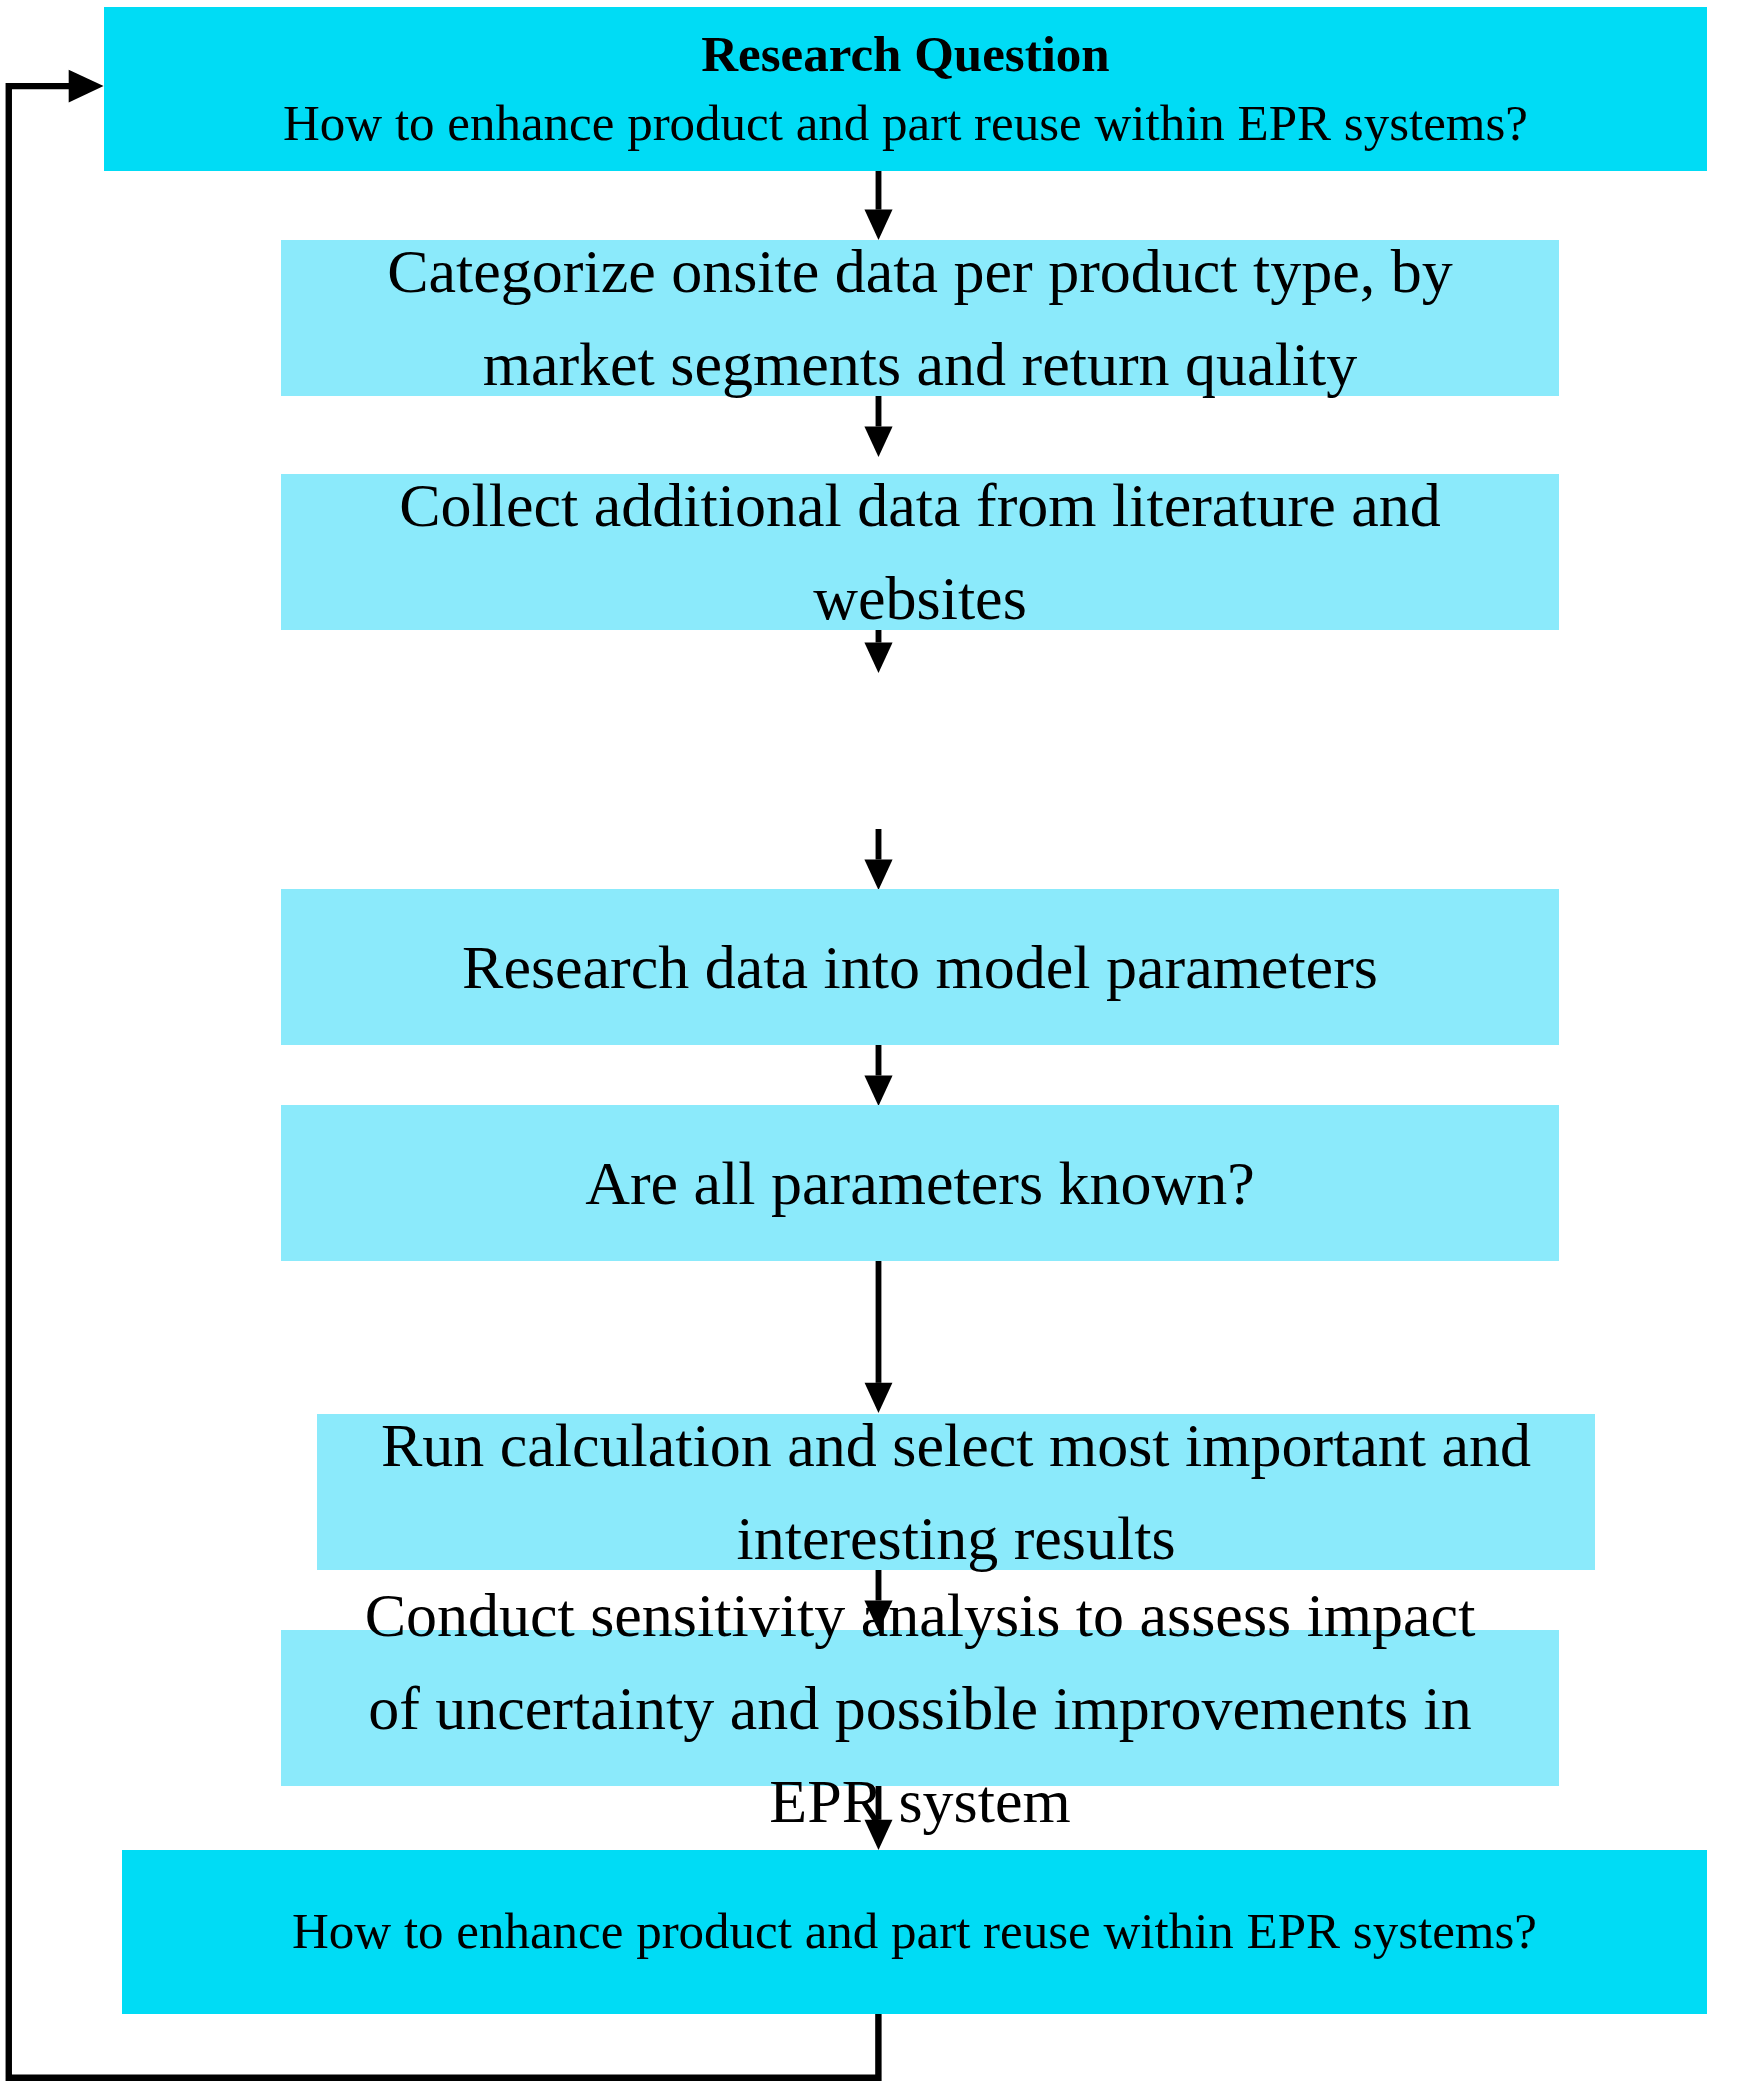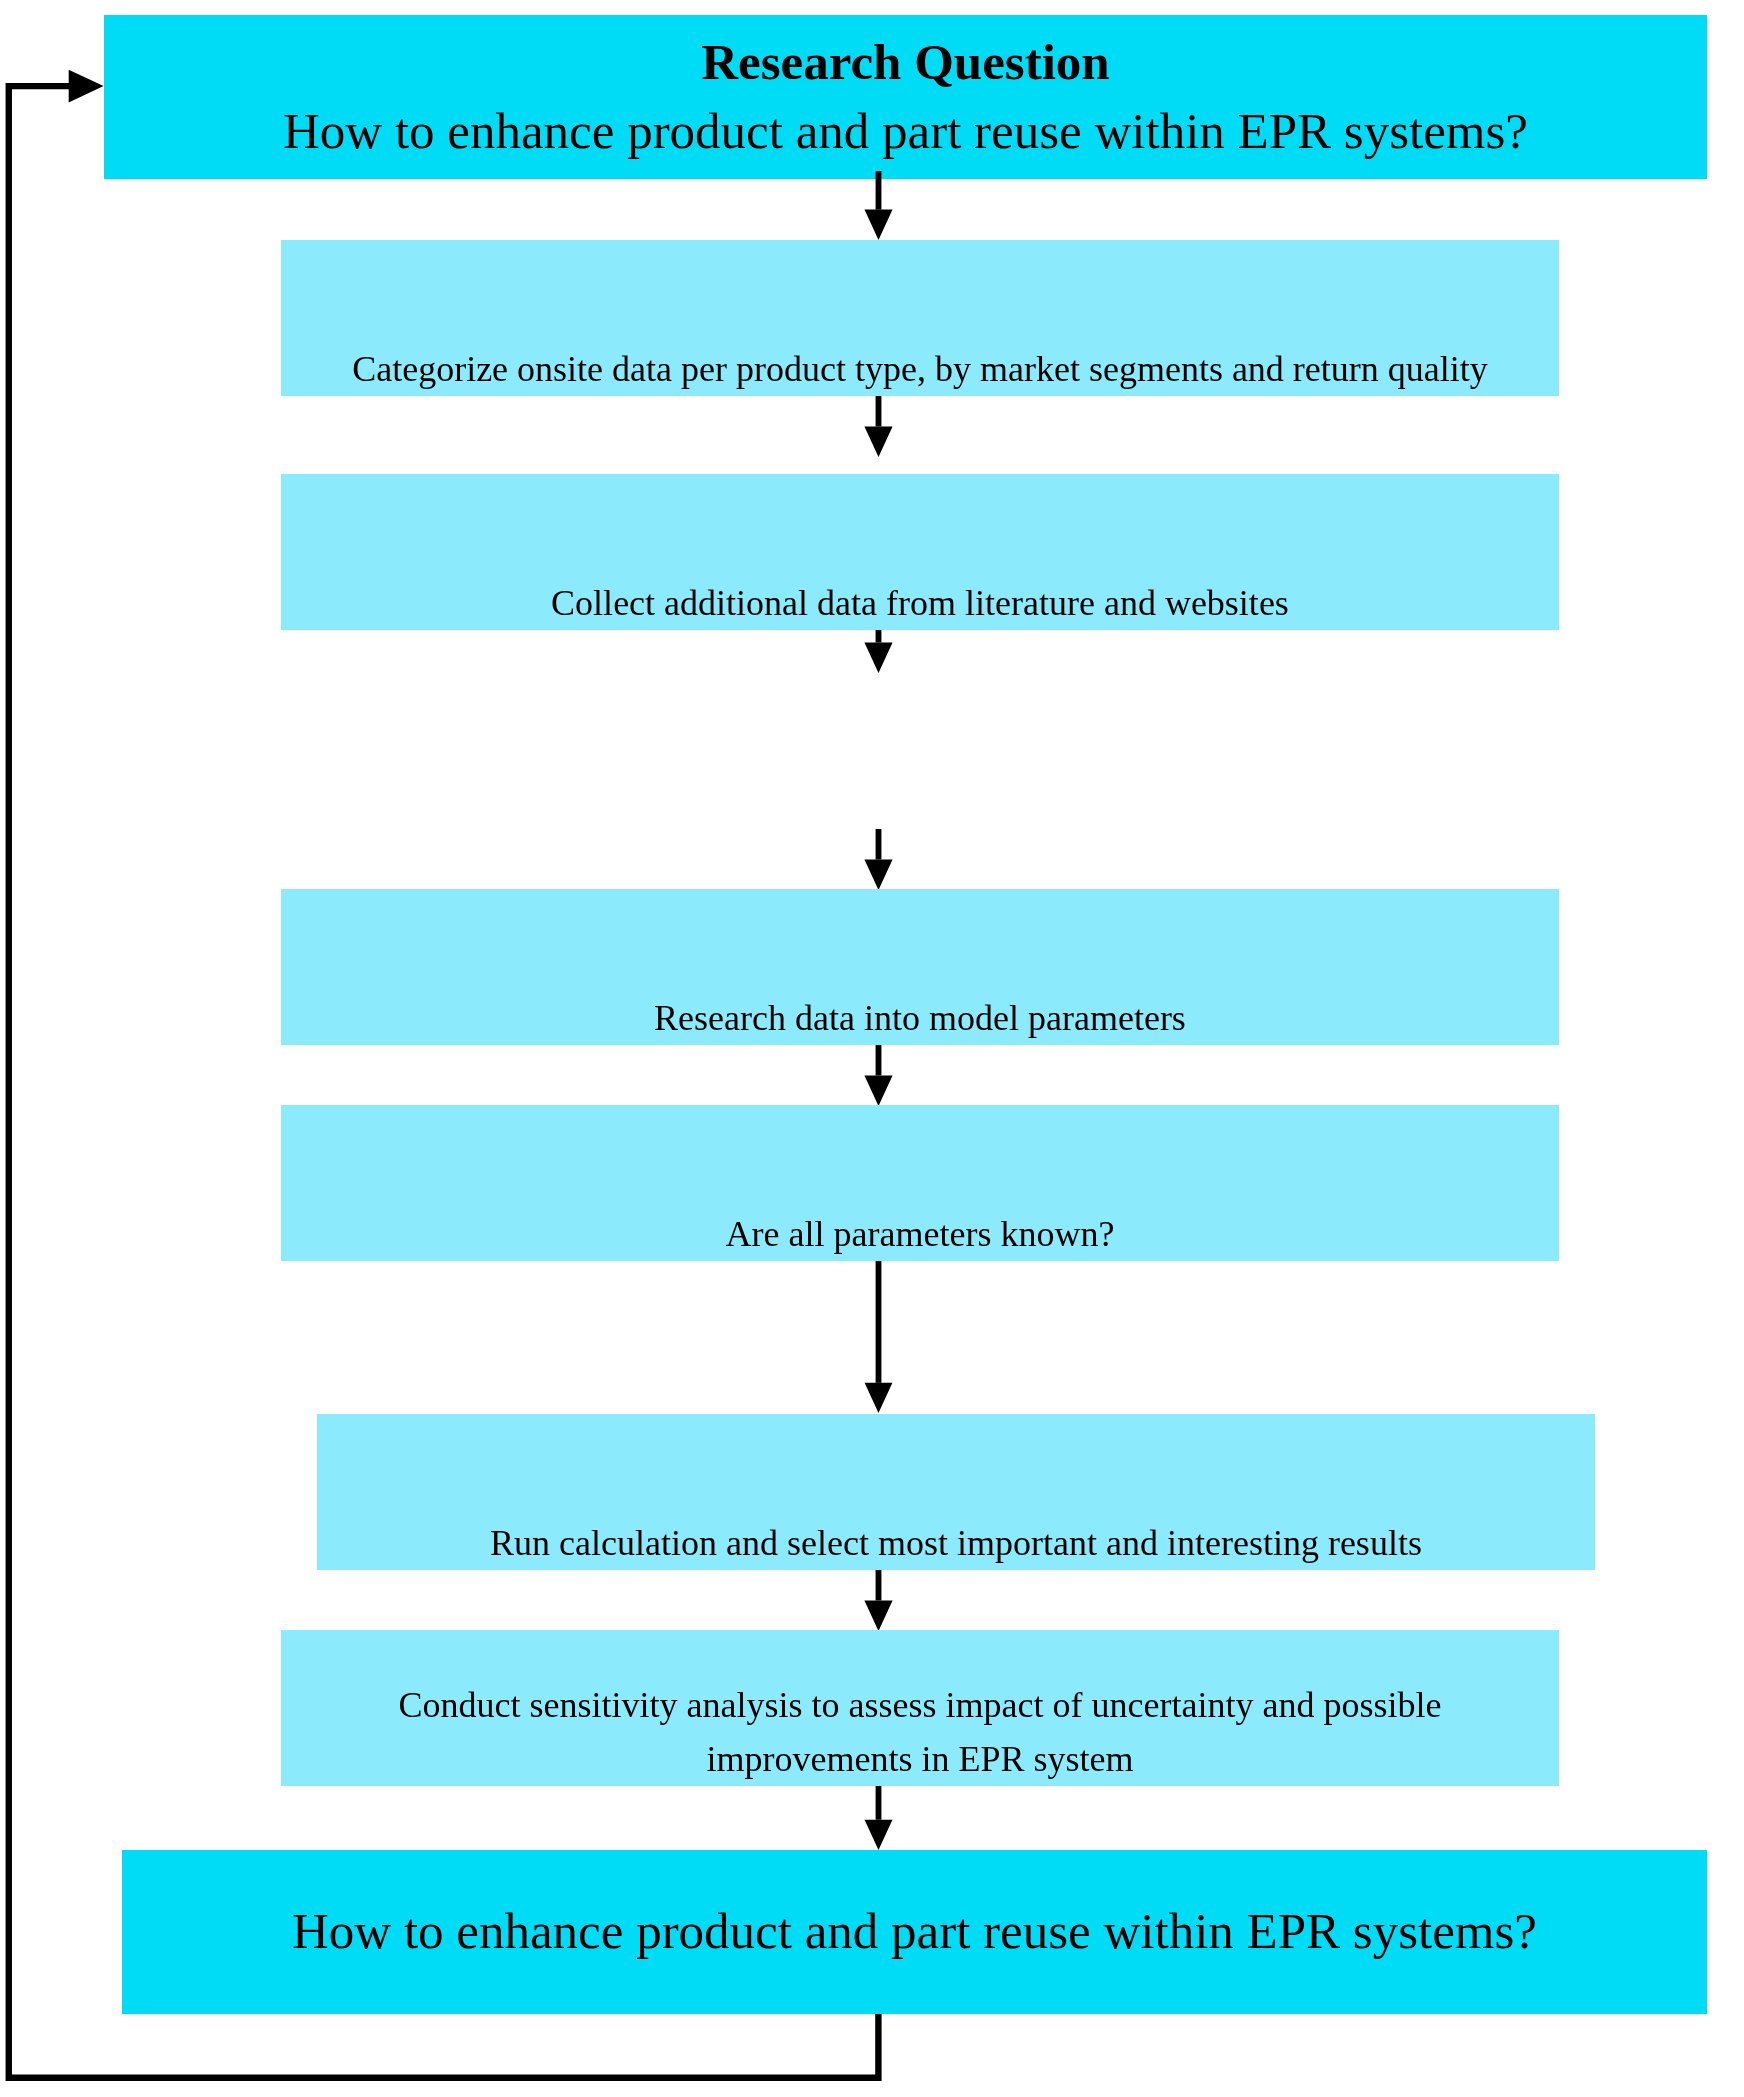--- a/index.html
+++ b/index.html
@@ -16,23 +16,23 @@
     position:absolute;
     display:flex;
     flex-direction:column;
     align-items:center;
     justify-content:center;
     text-align:center;
     box-sizing:border-box;
   }
   .primary{background:#00DCF5;}
   .secondary{background:#8BEAFB;}
-  .box-top{left:104px;top:15px;width:1603px;height:164px;padding:0 47px;}
+  .box-top{left:104px;top:7px;width:1603px;height:164px;padding:0 47px;}
   .box-bottom{left:122px;top:1850px;width:1585px;height:164px;padding:0 47px;}
-  .step{left:281px;width:1278px;height:156px;padding:0 52px;font-size:36px;line-height:1.5;justify-content:flex-end;}
+  .step{left:281px;width:1278px;height:156px;padding:0 52px;font-size:62px;line-height:1.5;}
   .s1{top:240px;}
   .s2{top:460px;margin-top:14px;}
   .s3{top:673px;}
   .s4{top:889px;}
   .s5{top:1105px;}
   .s6{top:1414px;margin-left:36px;}
   .s7{top:1630px;}
   .rq-title{font-size:51px;font-weight:bold;line-height:1.2;}
   .rq-question{font-size:51px;line-height:1.2;margin-top:8.1px;}
   .loopback-text{font-size:51px;line-height:1.2;}

